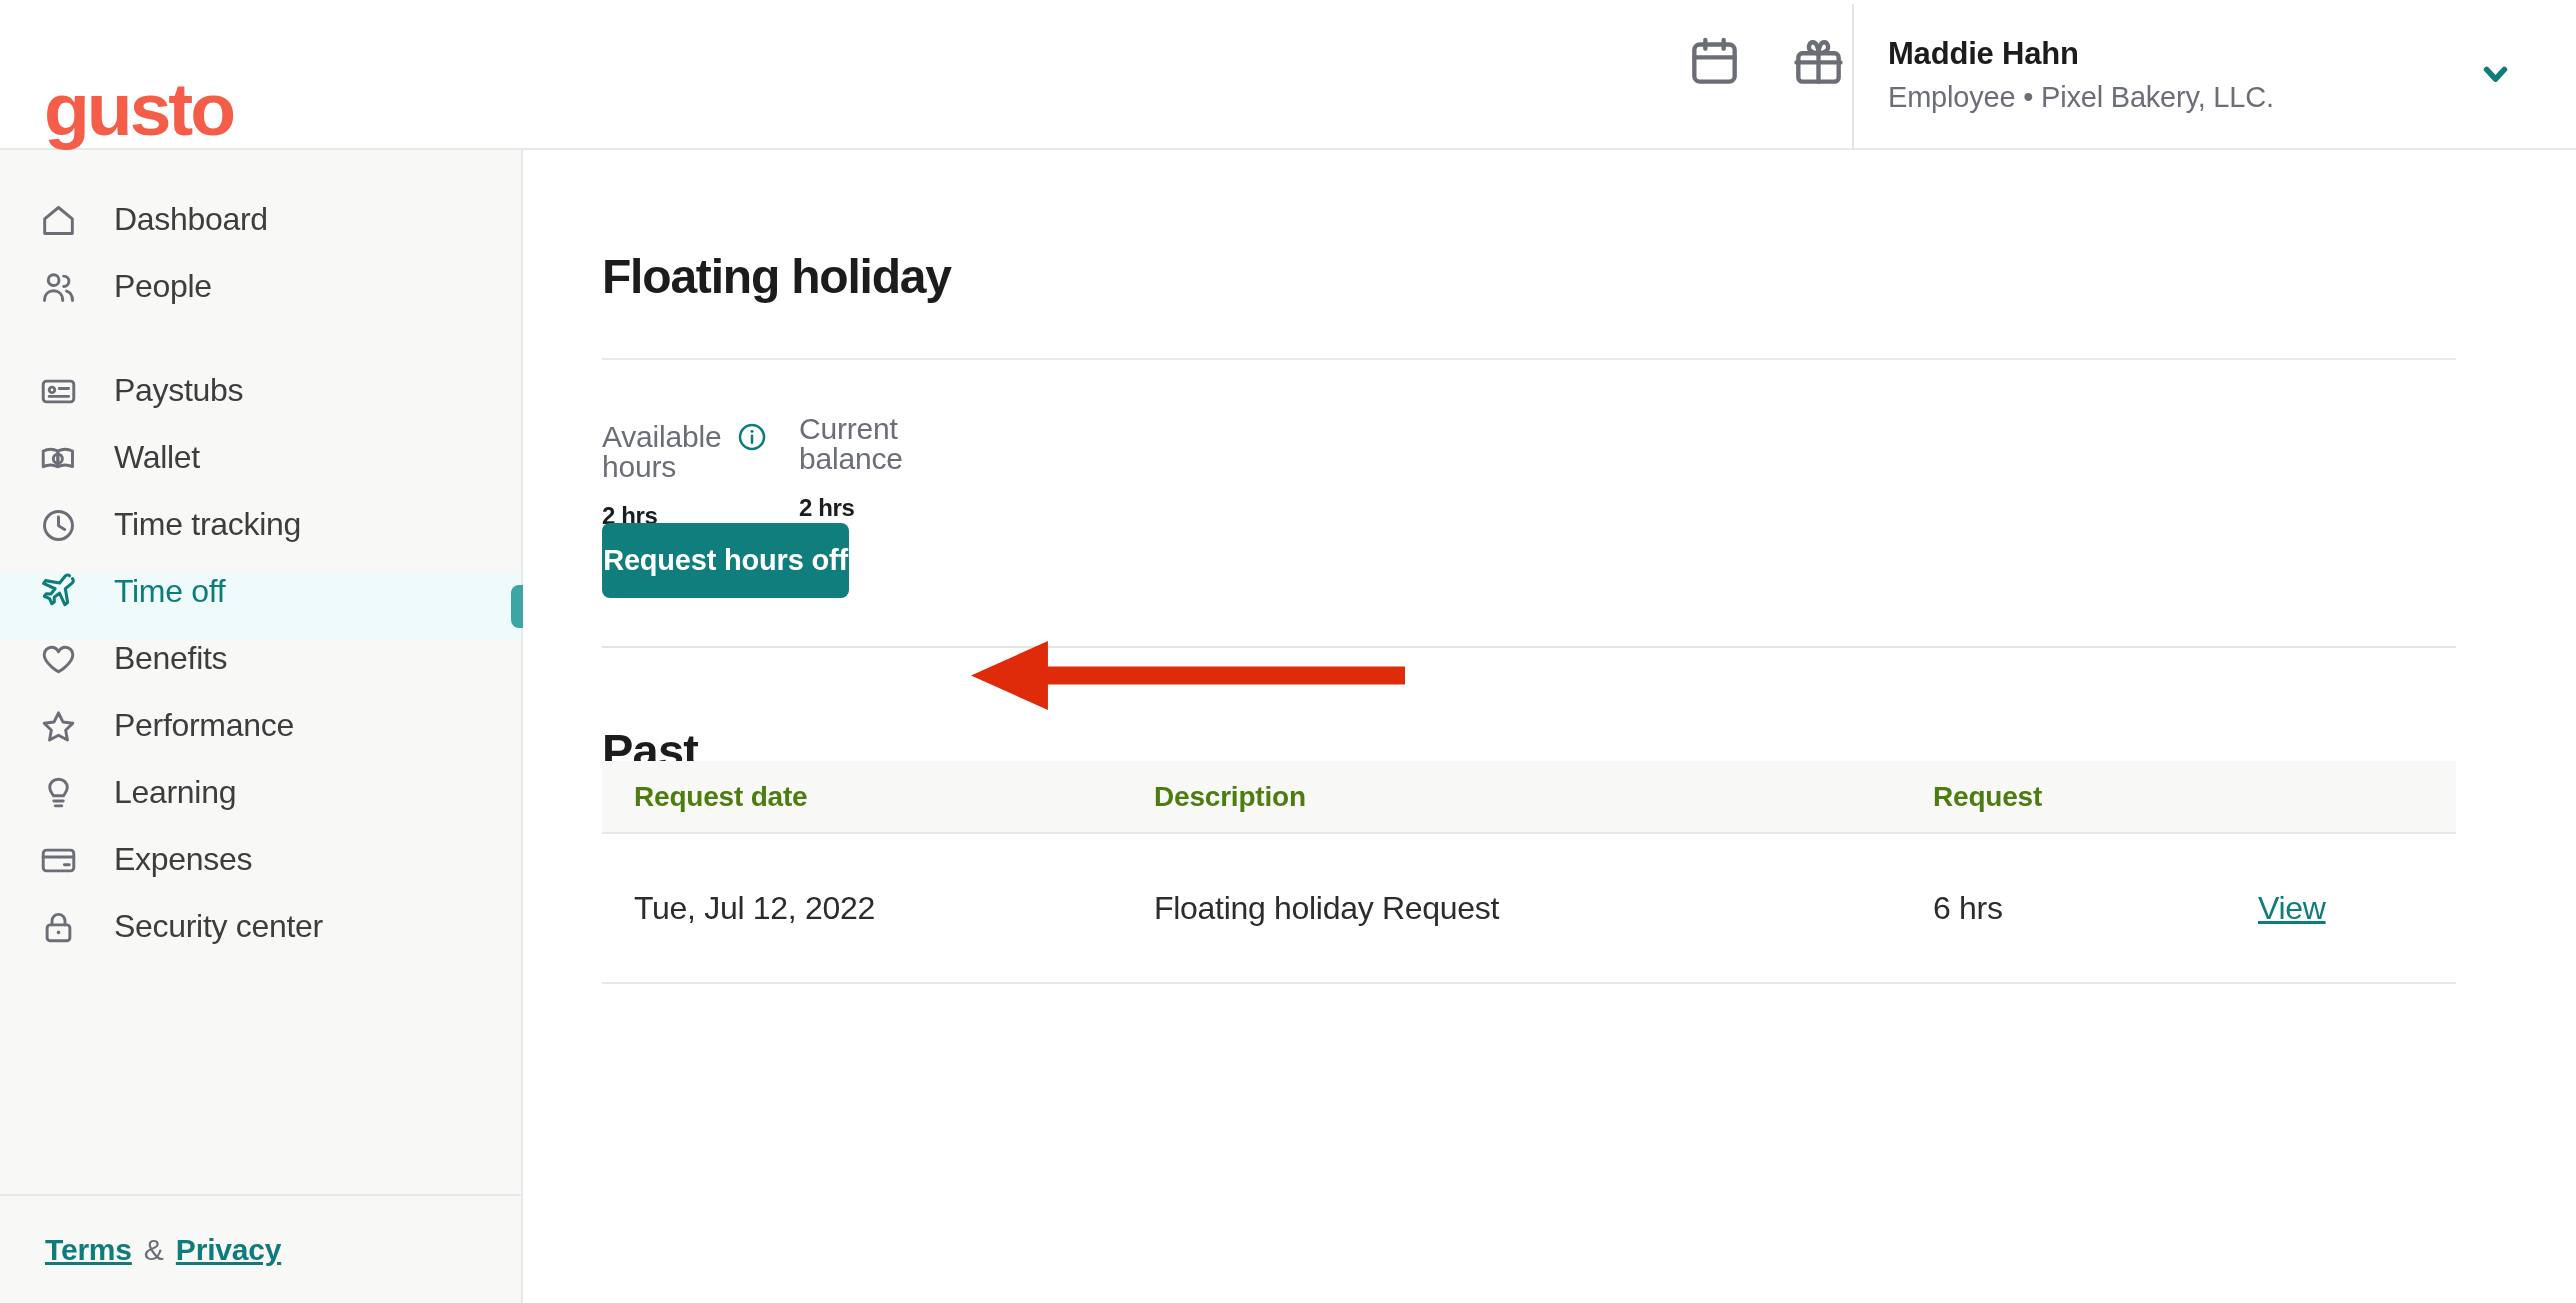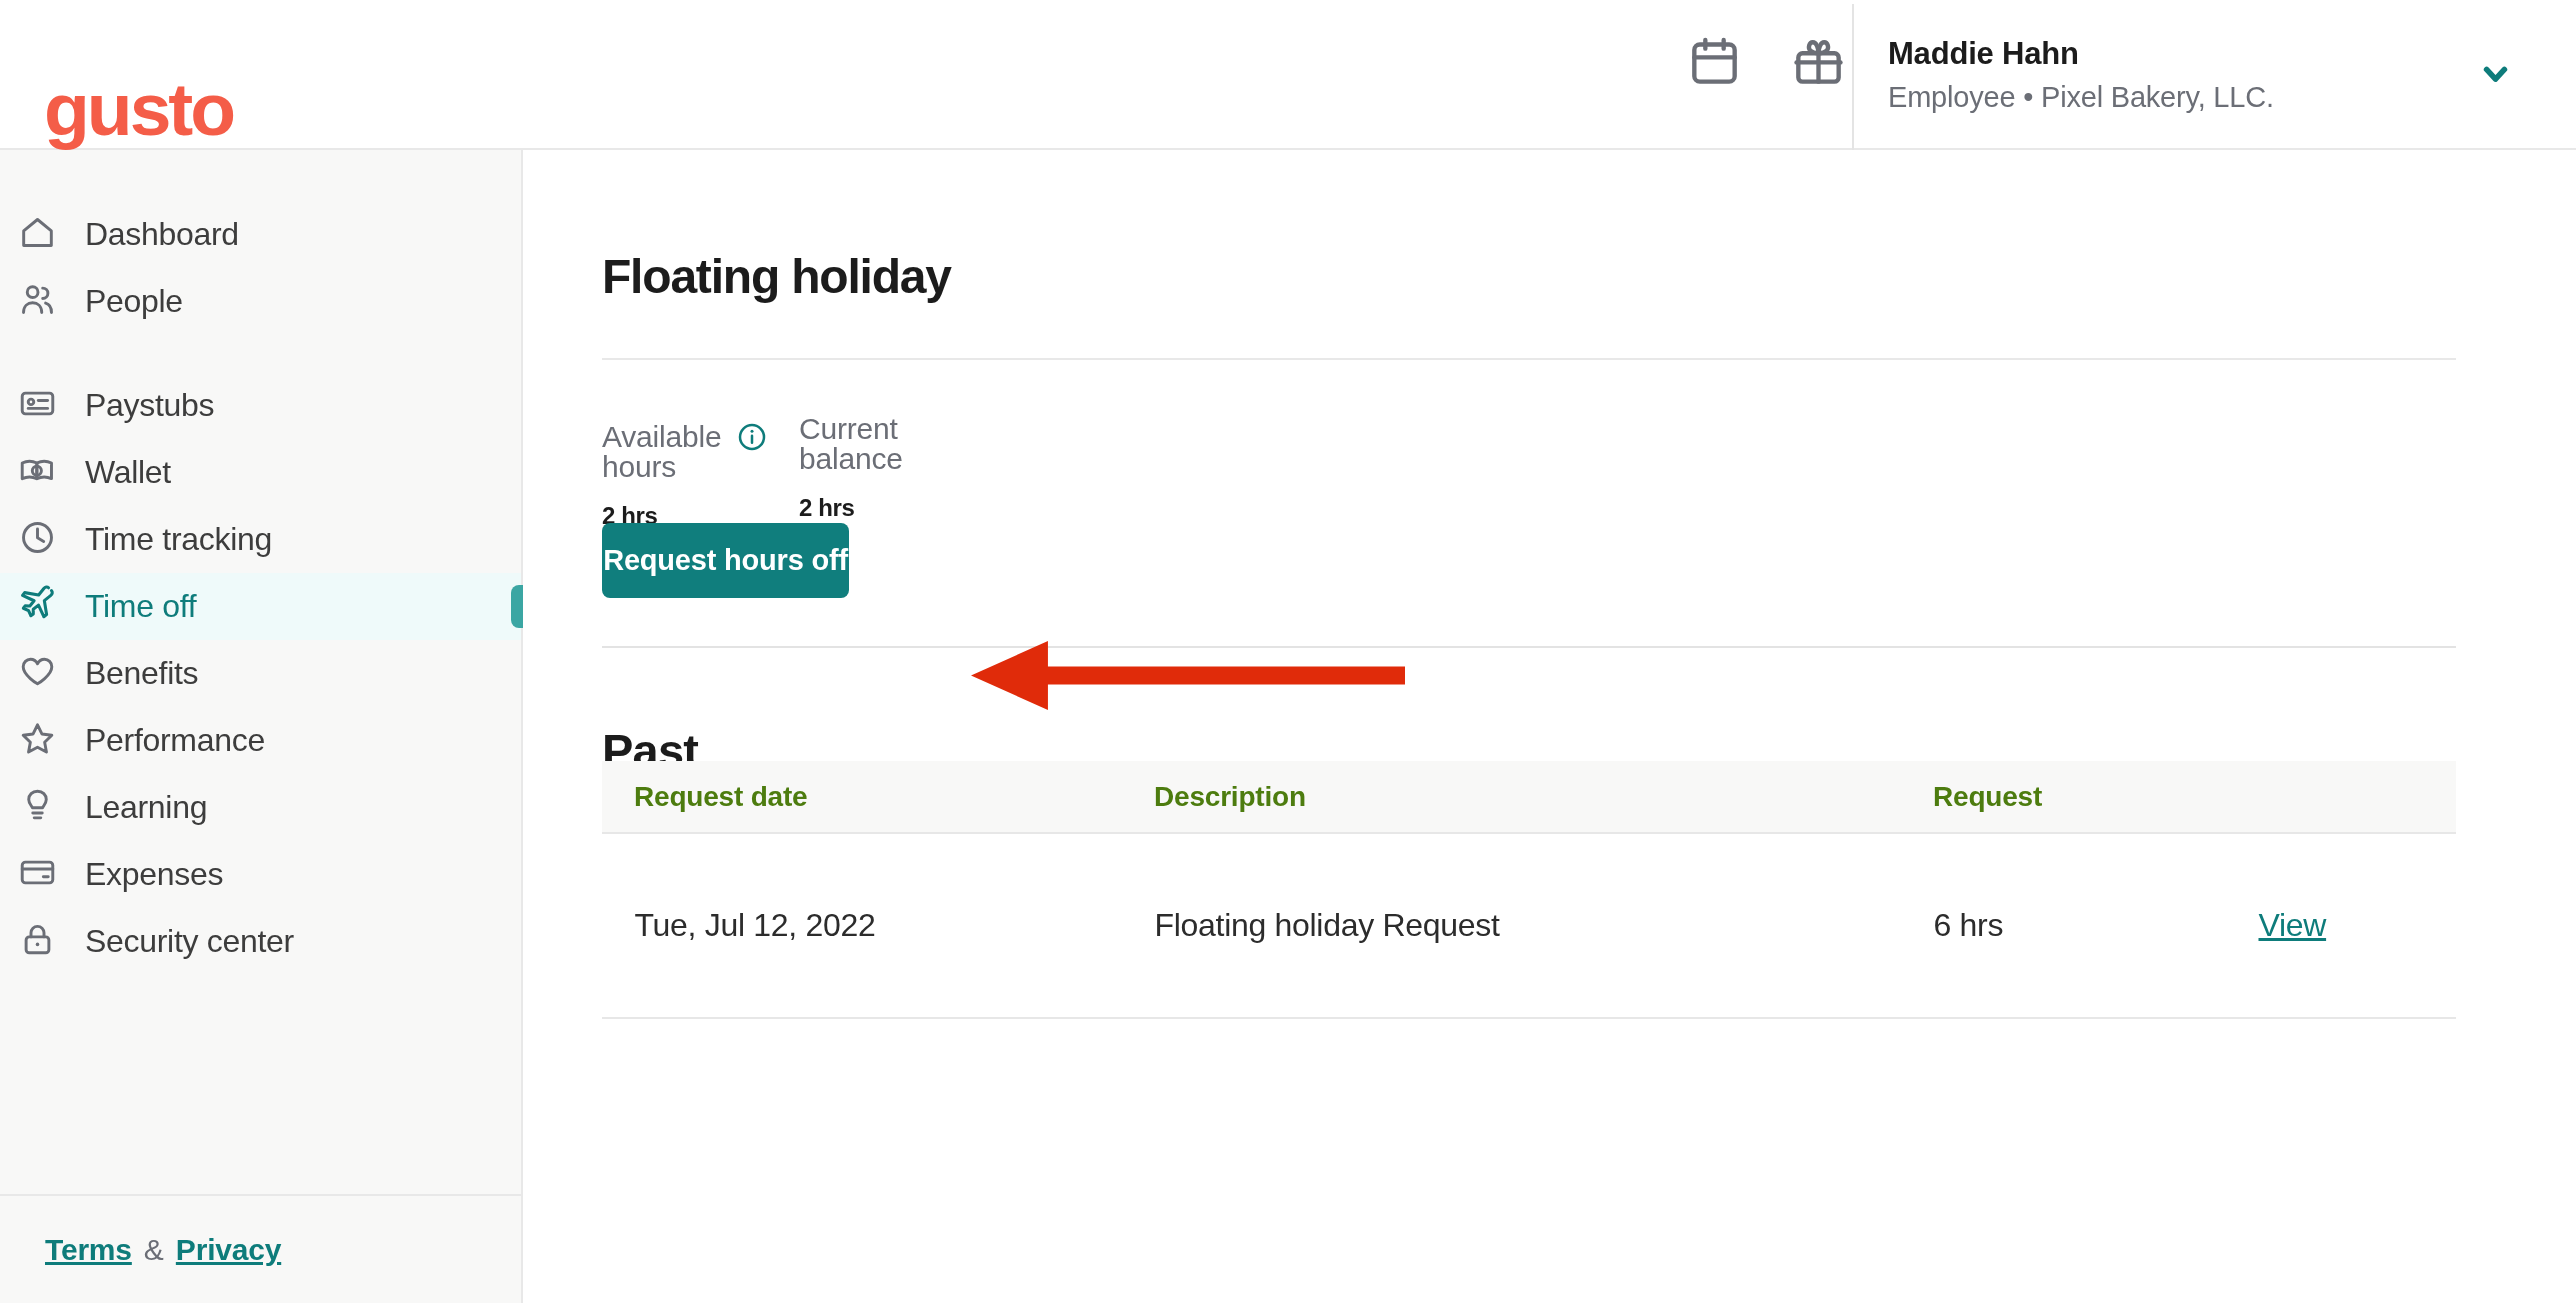--- a/index.html
+++ b/index.html
@@ -52,22 +52,22 @@
   
   .sidebar {
     position: absolute; left: 0; top: 150px;
     width: 523px; height: 1154px;
     background: #f8f8f7;
     border-right: 2px solid #e8e8e8;
   }
   .nav { position: relative; padding-top: 51px; }
   .nav-item {
     position: relative;
-    display: flex; align-items: center;
-    height: 67px; padding-left: 18px; gap: 28px;
+    display: flex; 
+    height: 67px; padding-left: 39px; gap: 36px;
     cursor: pointer;
   }
   .nav-item .nicon { width: 39px; height: 39px; color: #6b6e76; flex: none; }
   .nav-item .nlabel {
     font-size: 32px; color: #3d3d3d; letter-spacing: -0.3px;
   }
   .nav-item.active { background: #effafa; }
   .nav-item.active .nicon { color: #0e7c7b; }
   .nav-item.active .nlabel { color: #0e7c7b; }
   .nav-item.active::after {
@@ -151,21 +151,21 @@
     display: flex; align-items: center;
     height: 73px; background: #f8f8f7;
     border-bottom: 2px solid #e7e7e7;
   }
   .tbl-head .th {
     font-size: 28px; color: #4d7c0f; font-weight: 700;
     letter-spacing: -0.2px;
   }
   .tbl-row {
     display: flex; align-items: center;
-    height: 185px; border-bottom: 2px solid #e7e7e7; justify-content: center;
+    height: 150px; border-bottom: 2px solid #e7e7e7;
   }
   .tbl-row .td {
     font-size: 32px; color: #2c2c2c; letter-spacing: -0.3px;
   }
   .c1 { width: 552px; padding-left: 32px; }
   .c2 { width: 779px; }
   .c3 { width: 325px; }
   .c4 { width: 197px; }
   .view-link {
     font-size: 32px; color: #0e7c7b; text-decoration: underline;

